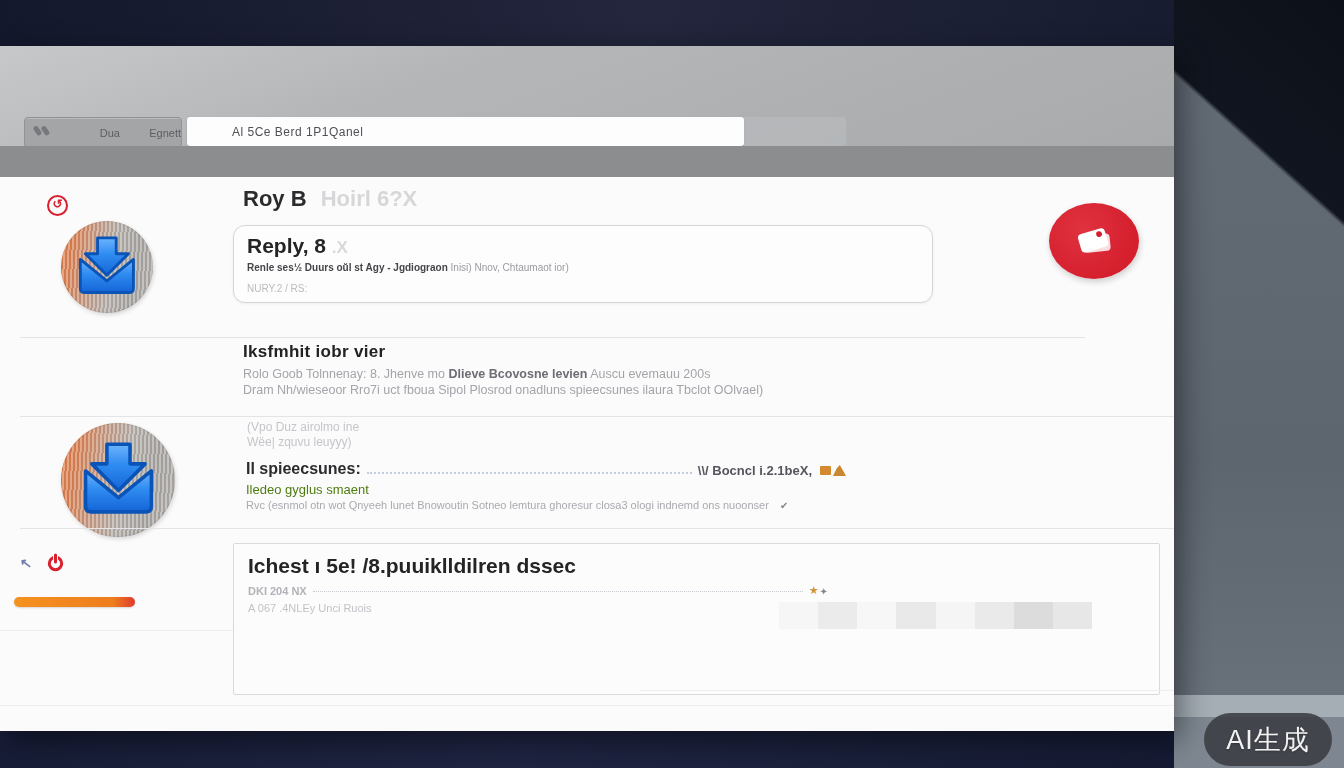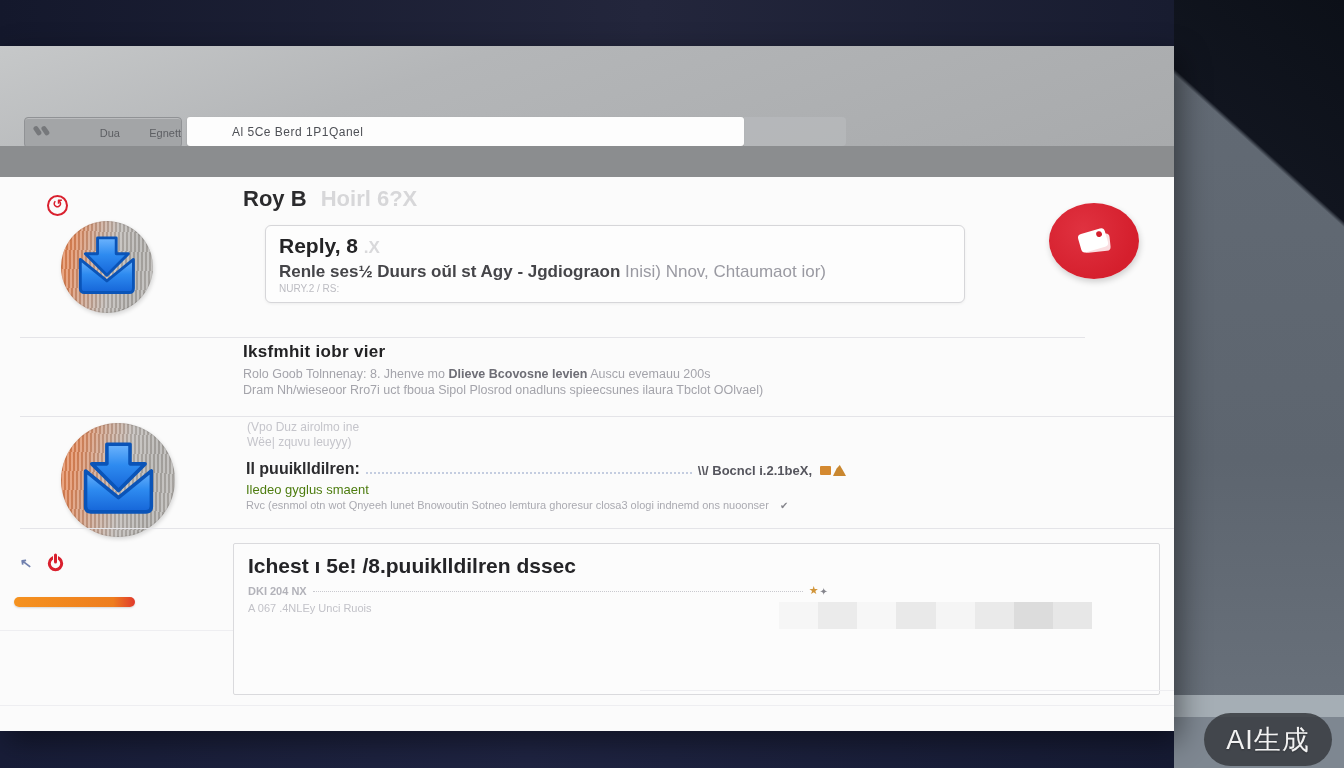--- a/index.html
+++ b/index.html
@@ -51,24 +51,24 @@
   .avatar svg{position:absolute;left:11%;top:8%;width:78%;height:84%;}
 
   .mini-refresh{position:absolute;width:17px;height:17px;border:2px solid #d9202e;border-radius:50%;
     color:#d9202e;font-size:12px;font-weight:bold;line-height:15px;text-align:center;}
 
   .contact-row{position:absolute;left:243px;top:9px;font-size:22px;white-space:nowrap;}
   .contact-bold{color:#2b2b2d;font-weight:bold;}
   .contact-light{color:#d7d7d9;font-weight:600;margin-left:8px;}
 
   .reply-card{position:absolute;left:233px;top:48px;width:698px;height:76px;background:#fdfdfd;
-    border:1px solid #d6d6d9;border-radius:6px;box-shadow:0 1px 3px rgba(0,0,0,.06);margin-left:32px;}
+    border:1px solid #d6d6d9;border-radius:12px;box-shadow:0 1px 3px rgba(0,0,0,.06);}
   .reply-title{position:absolute;left:13px;top:8px;font-size:21px;font-weight:bold;color:#242426;}
   .reply-title .faint{color:#d9d9db;font-weight:600;font-size:17px;}
-  .reply-sub{position:absolute;left:13px;top:36px;font-size:17px;color:#454549;font-weight:600;white-space:nowrap;}
+  .reply-sub{position:absolute;left:13px;top:36px;font-size:10px;color:#454549;font-weight:600;white-space:nowrap;}
   .reply-sub .lt{color:#9a9aa2;font-weight:400;}
   .reply-meta{position:absolute;left:13px;top:57px;font-size:10px;color:#bcbcc2;}
 
   .fab-red{position:absolute;left:1049px;top:26px;width:90px;height:76px;border-radius:50%;
     background:radial-gradient(circle at 38% 35%,#e03240,#d51f2d 70%);box-shadow:1px 3px 6px rgba(0,0,0,.18);}
   .fab-red svg{position:absolute;left:14%;top:12%;width:72%;height:76%;}
 
   .sec2-head{position:absolute;left:243px;top:165px;font-size:17px;font-weight:bold;color:#222224;letter-spacing:.3px;}
   .sec2-body{position:absolute;left:243px;top:190px;font-size:12.5px;line-height:15.5px;color:#a4a4ab;white-space:nowrap;}
   .sec2-body .dk{color:#6d6d75;font-weight:600;}
@@ -208,21 +208,21 @@
 
       <div class="avatar" style="left:61px;top:246px;width:114px;height:114px;">
         <div class="grain"></div>
         <svg viewBox="0 0 100 100">
           <path d="M37 10 h26 v22 h17 L50 62 20 32 h17 z" fill="url(#blueG)" stroke="#0a54b8" stroke-width="4" stroke-linejoin="round"></path>
           <path d="M13 40 L50 70 L87 40 V80 q0 6 -6 6 H19 q-6 0 -6 -6 z" fill="url(#blueG)" stroke="#0a54b8" stroke-width="4" stroke-linejoin="round"></path>
         </svg>
       </div>
 
       <div class="leader-row" style="left:246px;top:283px;width:600px;">
-        <span class="l-label">Il puuiklldilren:</span>
+        <span class="l-label">Il spieecsunes:</span>
         <span class="l-leader"></span>
         <span class="l-value">\\/ Bocncl i.2.1beX,</span>
         <span class="ic-flag"></span>
         <span class="ic-mtn"></span>
       </div>
       <div class="sec3-sub">Iledeo gyglus smaent</div>
       <div class="sec3-small">
         <span>Rvc (esnmol otn wot Qnyeeh lunet Bnowoutin Sotneo lemtura ghoresur closa3 ologi indnemd ons nuoonser</span>
         <span class="chk">✔</span>
       </div>

